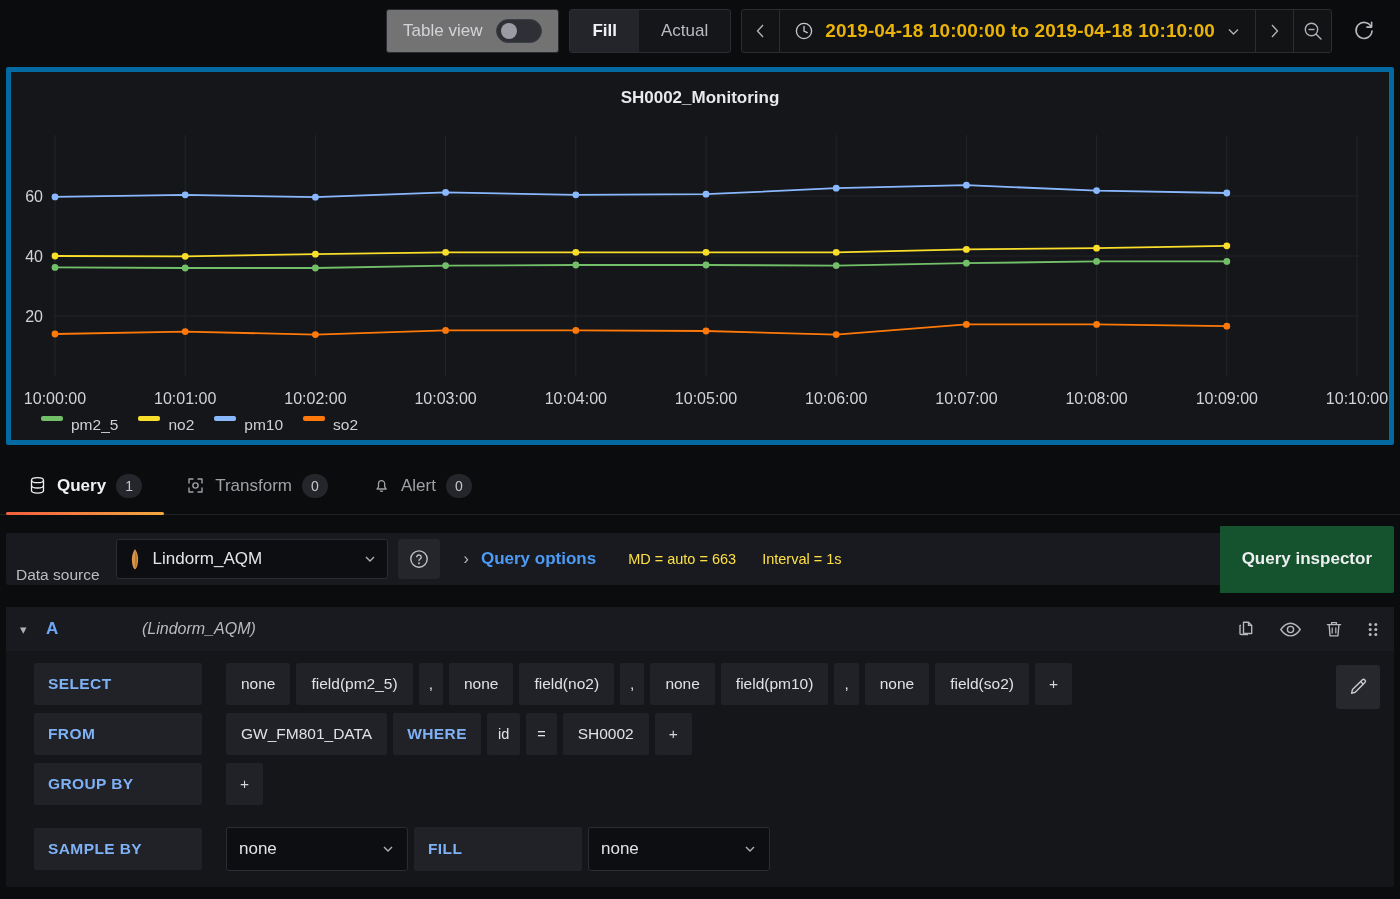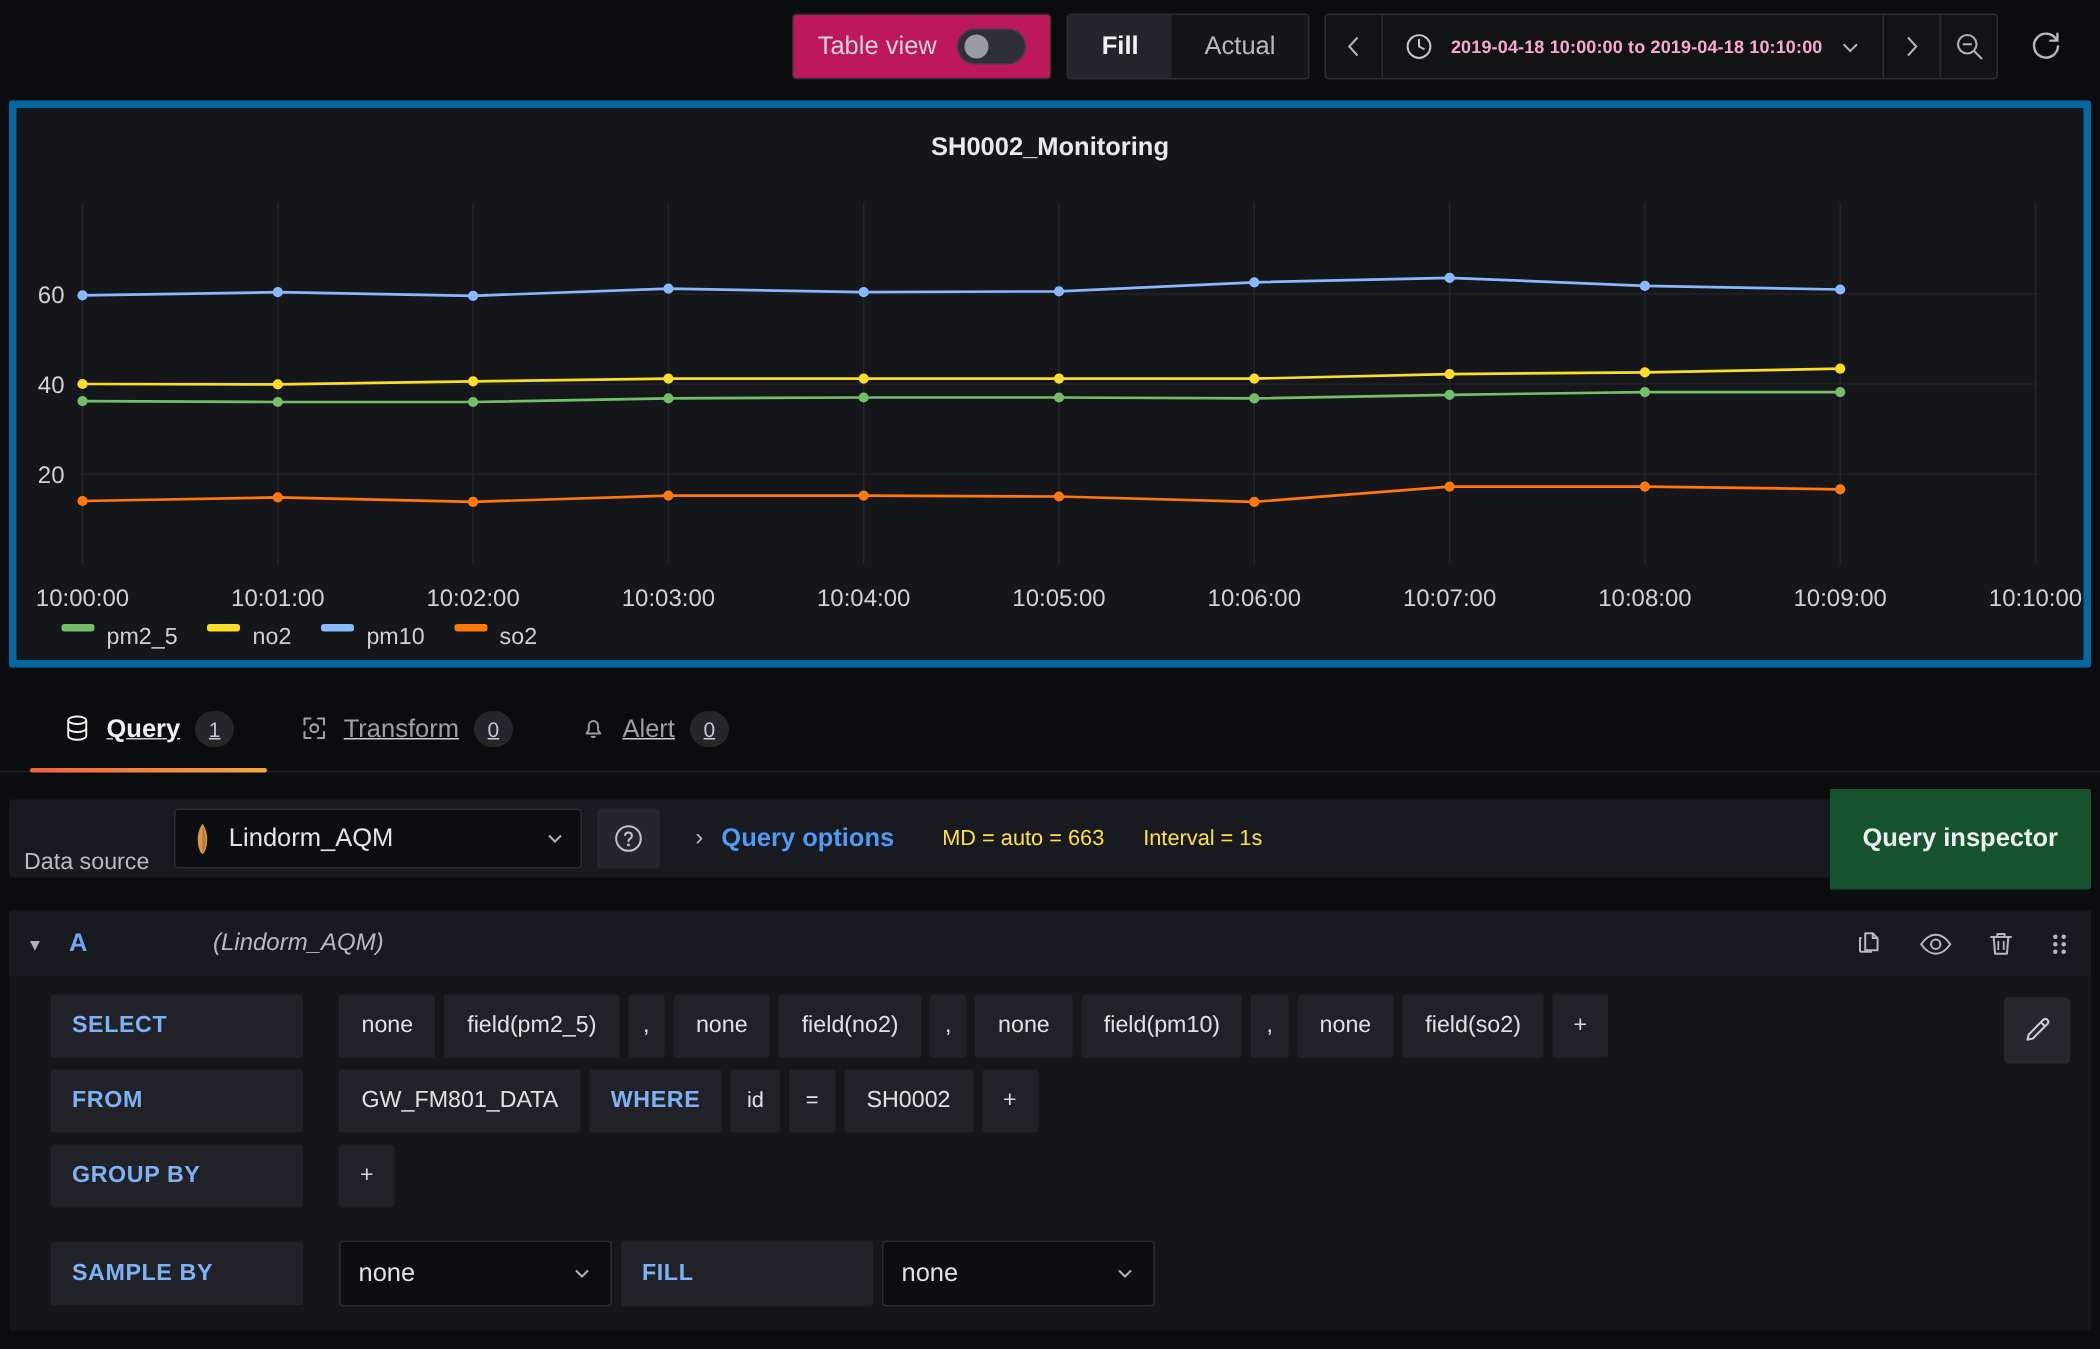--- a/index.html
+++ b/index.html
@@ -20,21 +20,21 @@
     padding: 0 14px 0 0;
     gap: 10px;
     background: #0b0c0e;
   }
   .tbl-view {
     display: flex; align-items: center; gap: 14px;
     border: 1px solid #2b2d33;
     border-radius: 3px;
     height: 44px;
     padding: 0 16px;
-    background: #be185d;
+    background: #737373;
   }
   .tbl-view-label { font-size: 17px; color: #d3d4d8; }
   .switch {
     width: 46px; height: 24px; border-radius: 12px;
     background: #2e3036; border: 1px solid #3c3f46;
     position: relative; cursor: pointer;
   }
   .switch .knob {
     position: absolute; top: 3px; left: 4px;
     width: 16px; height: 16px; border-radius: 50%;
@@ -60,21 +60,21 @@
     width: 38px; height: 100%;
     display: flex; align-items: center; justify-content: center;
     color: #b0b1b7; cursor: pointer;
     border-right: 1px solid #2b2d33;
   }
   .tp-btn.last { border-right: none; border-left: 1px solid #2b2d33; }
   .tp-range {
     display: flex; align-items: center; gap: 11px;
     padding: 0 14px; height: 100%; cursor: pointer;
   }
-  .tp-text { font-size: 12px; color: #f9a8d4; font-weight: bold; letter-spacing: .1px; text-align: center;}
+  .tp-text { font-size: 19px; color: #eab308; font-weight: bold; letter-spacing: .1px; text-align: center;}
   .icon-btn {
     width: 44px; height: 44px;
     display: flex; align-items: center; justify-content: center;
     border: 1px solid #2b2d33; border-radius: 3px;
     background: #141619; color: #b0b1b7; cursor: pointer;
   }
   .icon-btn.bare { border-color: transparent; background: transparent; }
 
   
   .panel {
@@ -97,24 +97,23 @@
     display: flex; align-items: center; gap: 20px;
     padding-left: 30px;
   }
   .legend-item { display: flex; gap: 8px; cursor: pointer; }
   .legend-swatch { width: 22px; height: 5px; border-radius: 2px; }
   .legend-label { font-size: 15.5px; color: #d0d1d6; }
 
   
   .tabs {
     display: flex; align-items: flex-end; gap: 0;
-    height: 58px; padding-left: 20px;
+    height: 58px; padding-left: 6px;
     border-bottom: 1px solid #1f2126;
     margin-top: 12px;
-    text-decoration: underline;
   }
   .tab {
     display: flex; align-items: center; gap: 10px;
     padding: 0 22px; height: 100%;
     color: #9fa0a6; font-size: 17px; cursor: pointer;
     position: relative;
   }
   .tab.active { color: #f0f0f2; font-weight: bold; }
   .tab.active::after {
     content: ""; position: absolute; left: 0; right: 0; bottom: -1px;

